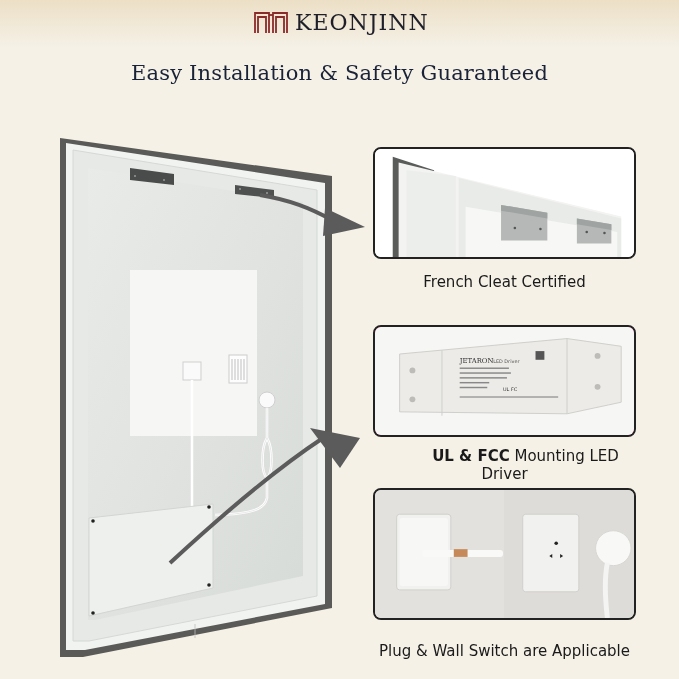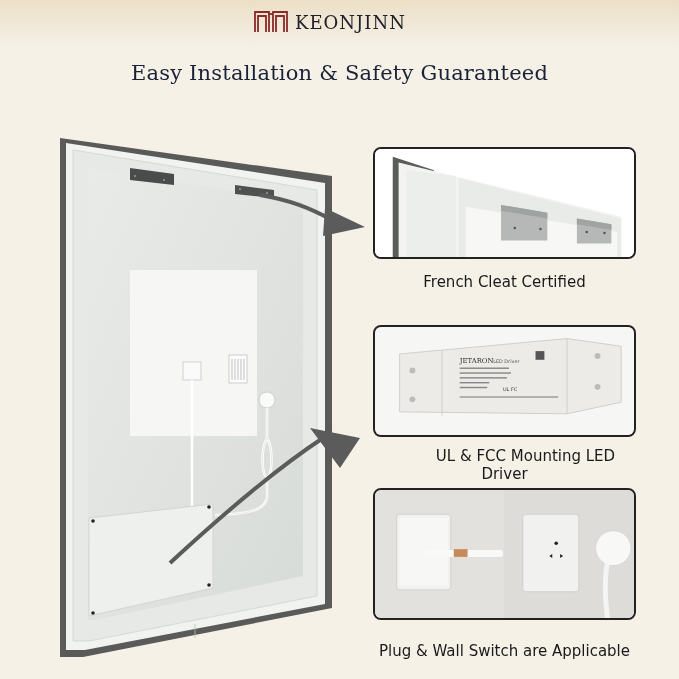--- a/index.html
+++ b/index.html
@@ -12,21 +12,21 @@
   .top-band {
     position: absolute; left: 0; top: 0; width: 679px; height: 48px;
     background: linear-gradient(#ecdfc6, #f5f1e7);
   }
   .brand {
     position: absolute; top: 10px; left: 253px;
     display: flex; align-items: center; gap: 6px;
   }
   .brand-logo { width: 36px; height: 24px; }
   .brand-name {
-    font-family: "DejaVu Serif", serif; font-size: 18px; letter-spacing: 1px;
+    font-family: "DejaVu Serif", serif; font-size: 22px; letter-spacing: 1px;
     color: #1f1f2a;
   }
   .headline {
     position: absolute; top: 61px; left: 0; width: 679px; text-align: center;
     font-family: "DejaVu Serif", serif; font-size: 21px; color: #1a2238;
     letter-spacing: 0.2px;
   }
 
   
   .mirror-area { position: absolute; left: 55px; top: 138px; width: 300px; height: 520px; }
@@ -42,21 +42,21 @@
   .card-1 { top: 147px; height: 112px; }
   .card-2 { top: 325px; height: 112px; background: #ec4899; }
   .card-3 { top: 488px; height: 132px; background: #e2e0dd; }
   .caption {
     position: absolute; left: 373px; width: 263px; text-align: center;
     font-size: 15px; color: #1a1a1a;
   }
   .caption-1 { top: 273px; }
   .caption-2 { top: 447px; }
   .caption-3 { top: 642px; }
-  .caption b { font-weight: normal; margin-left: 42px; }
+  .caption b { font-weight: bold; margin-left: 42px; }
 </style>
 </head>
 <body>
 
 <div class="top-band"></div>
 
 <div class="brand">
   <svg class="brand-logo" viewBox="0 0 36 24">
     <g fill="none" stroke="#8a2a2a" stroke-width="1.8">
       <path d="M2 22 V2 H16 V22 M5 22 V6 H13 V22"></path>

